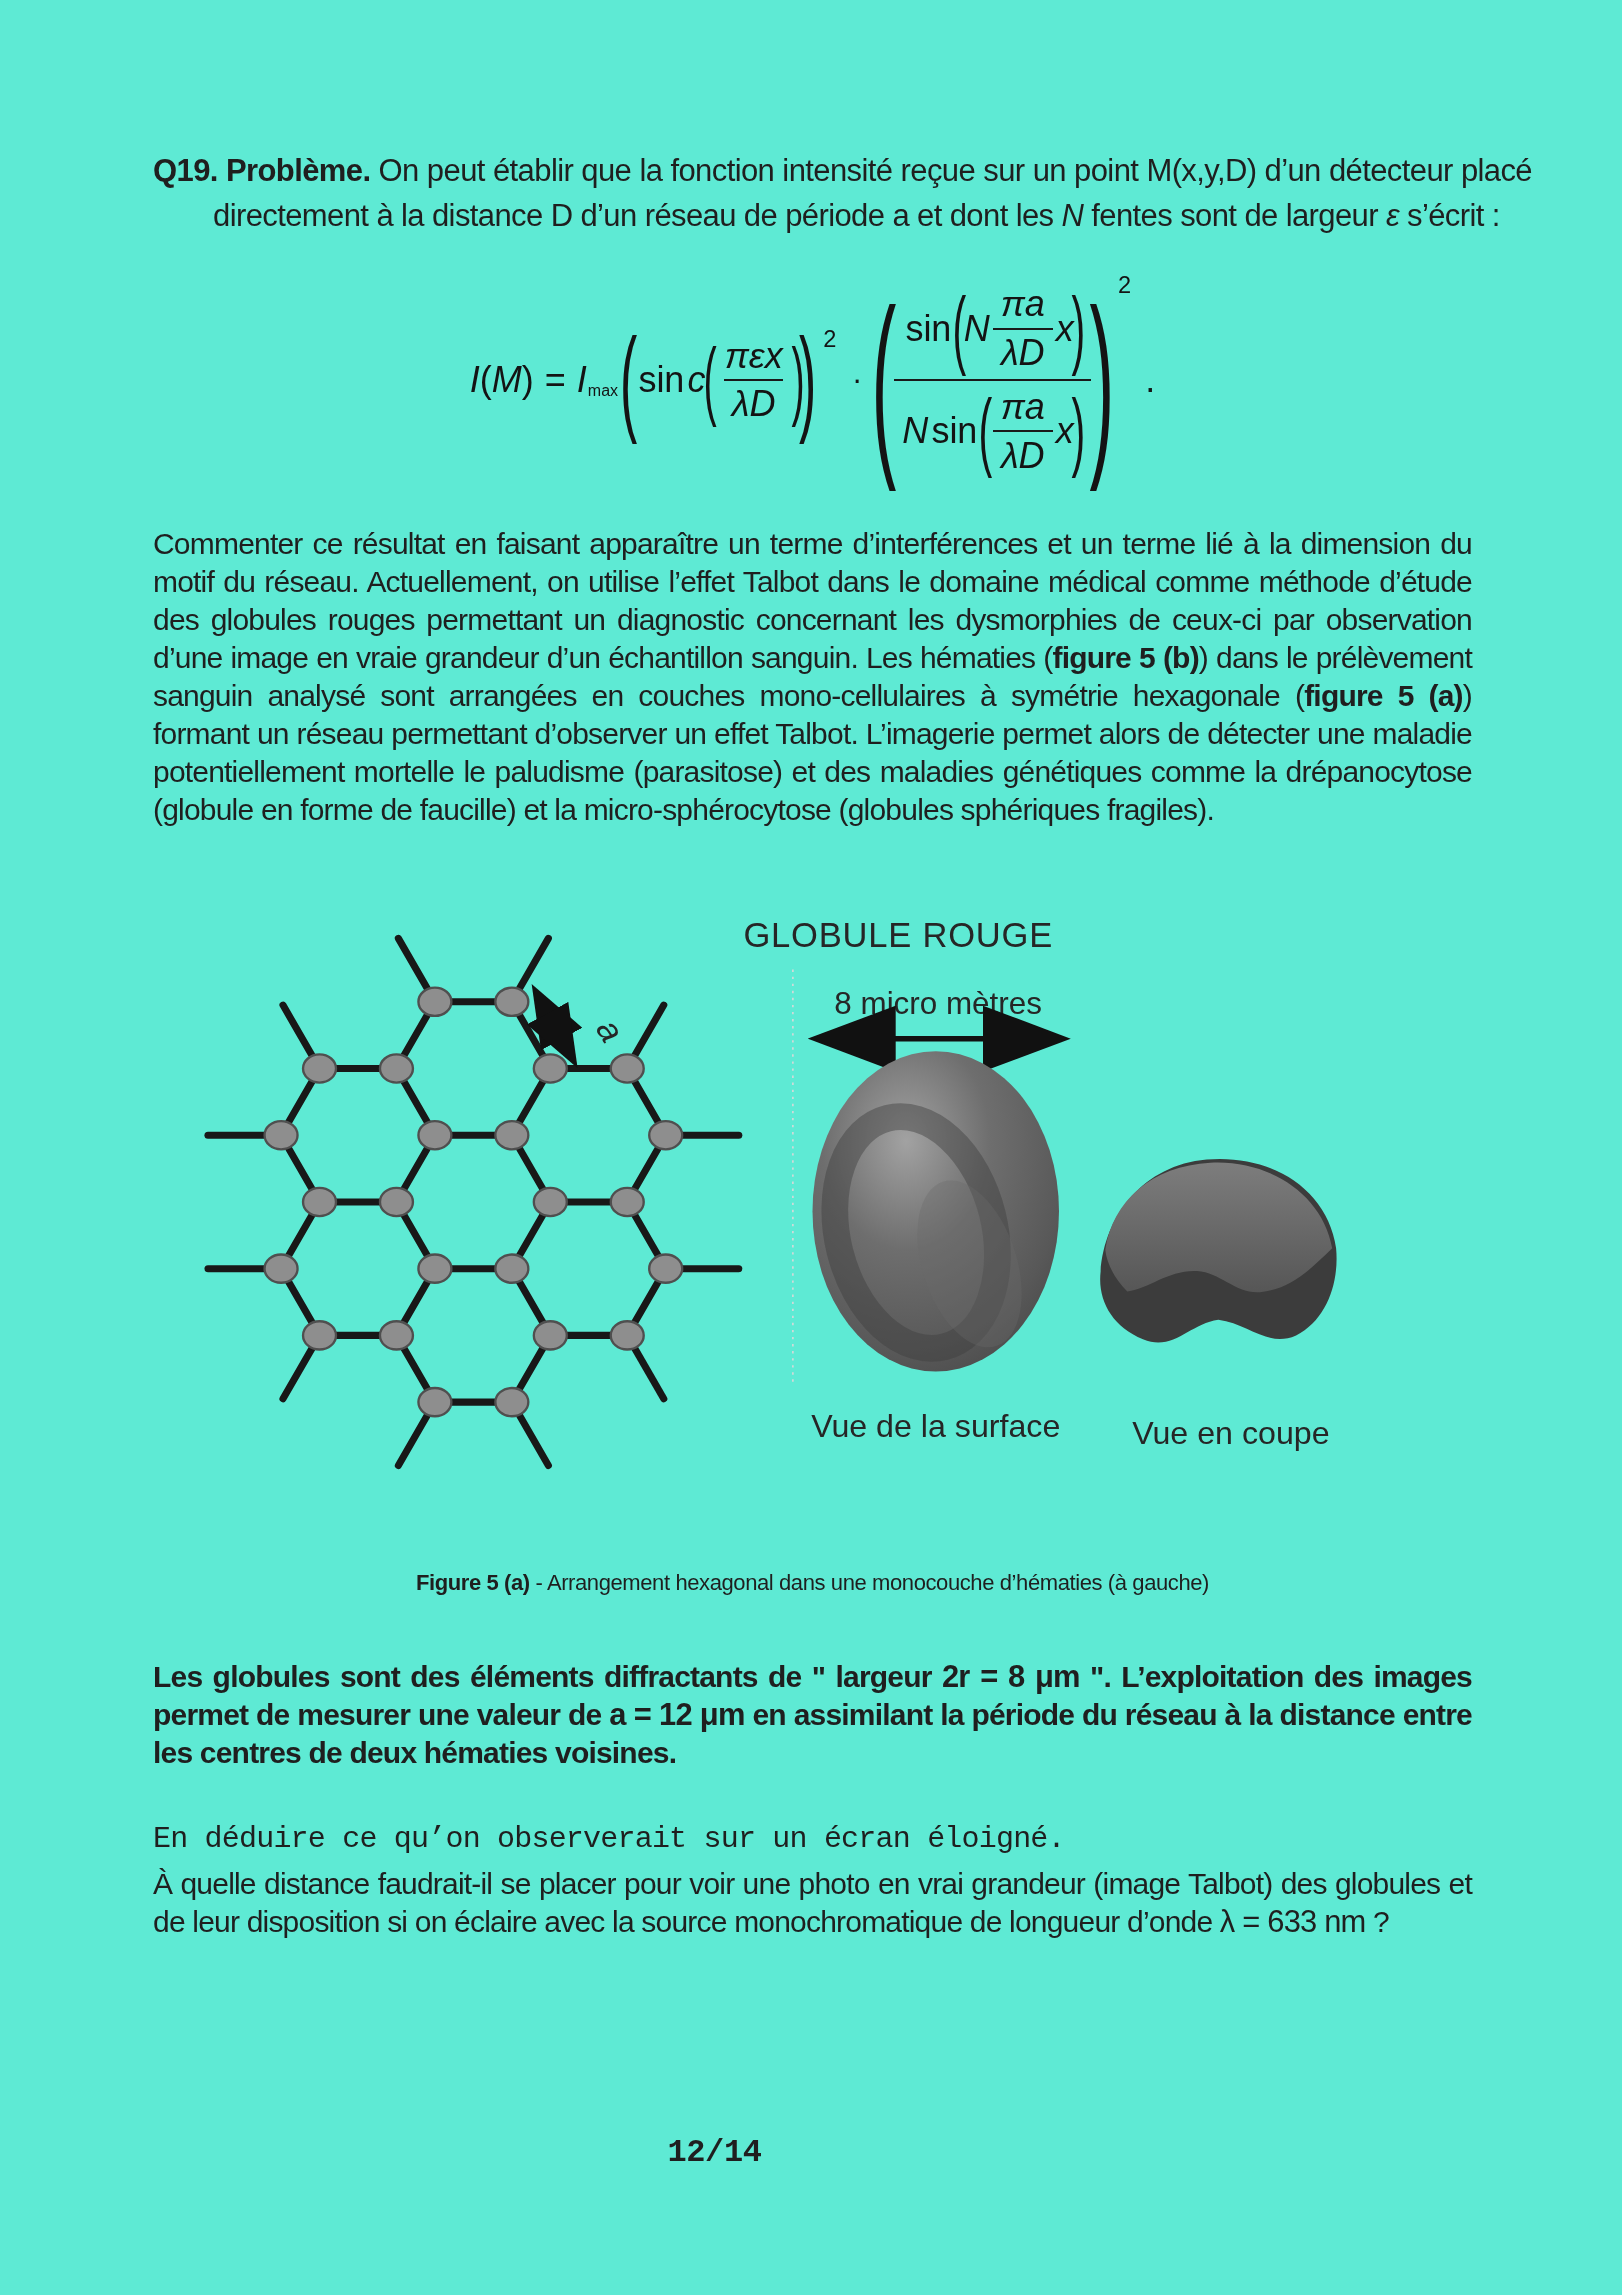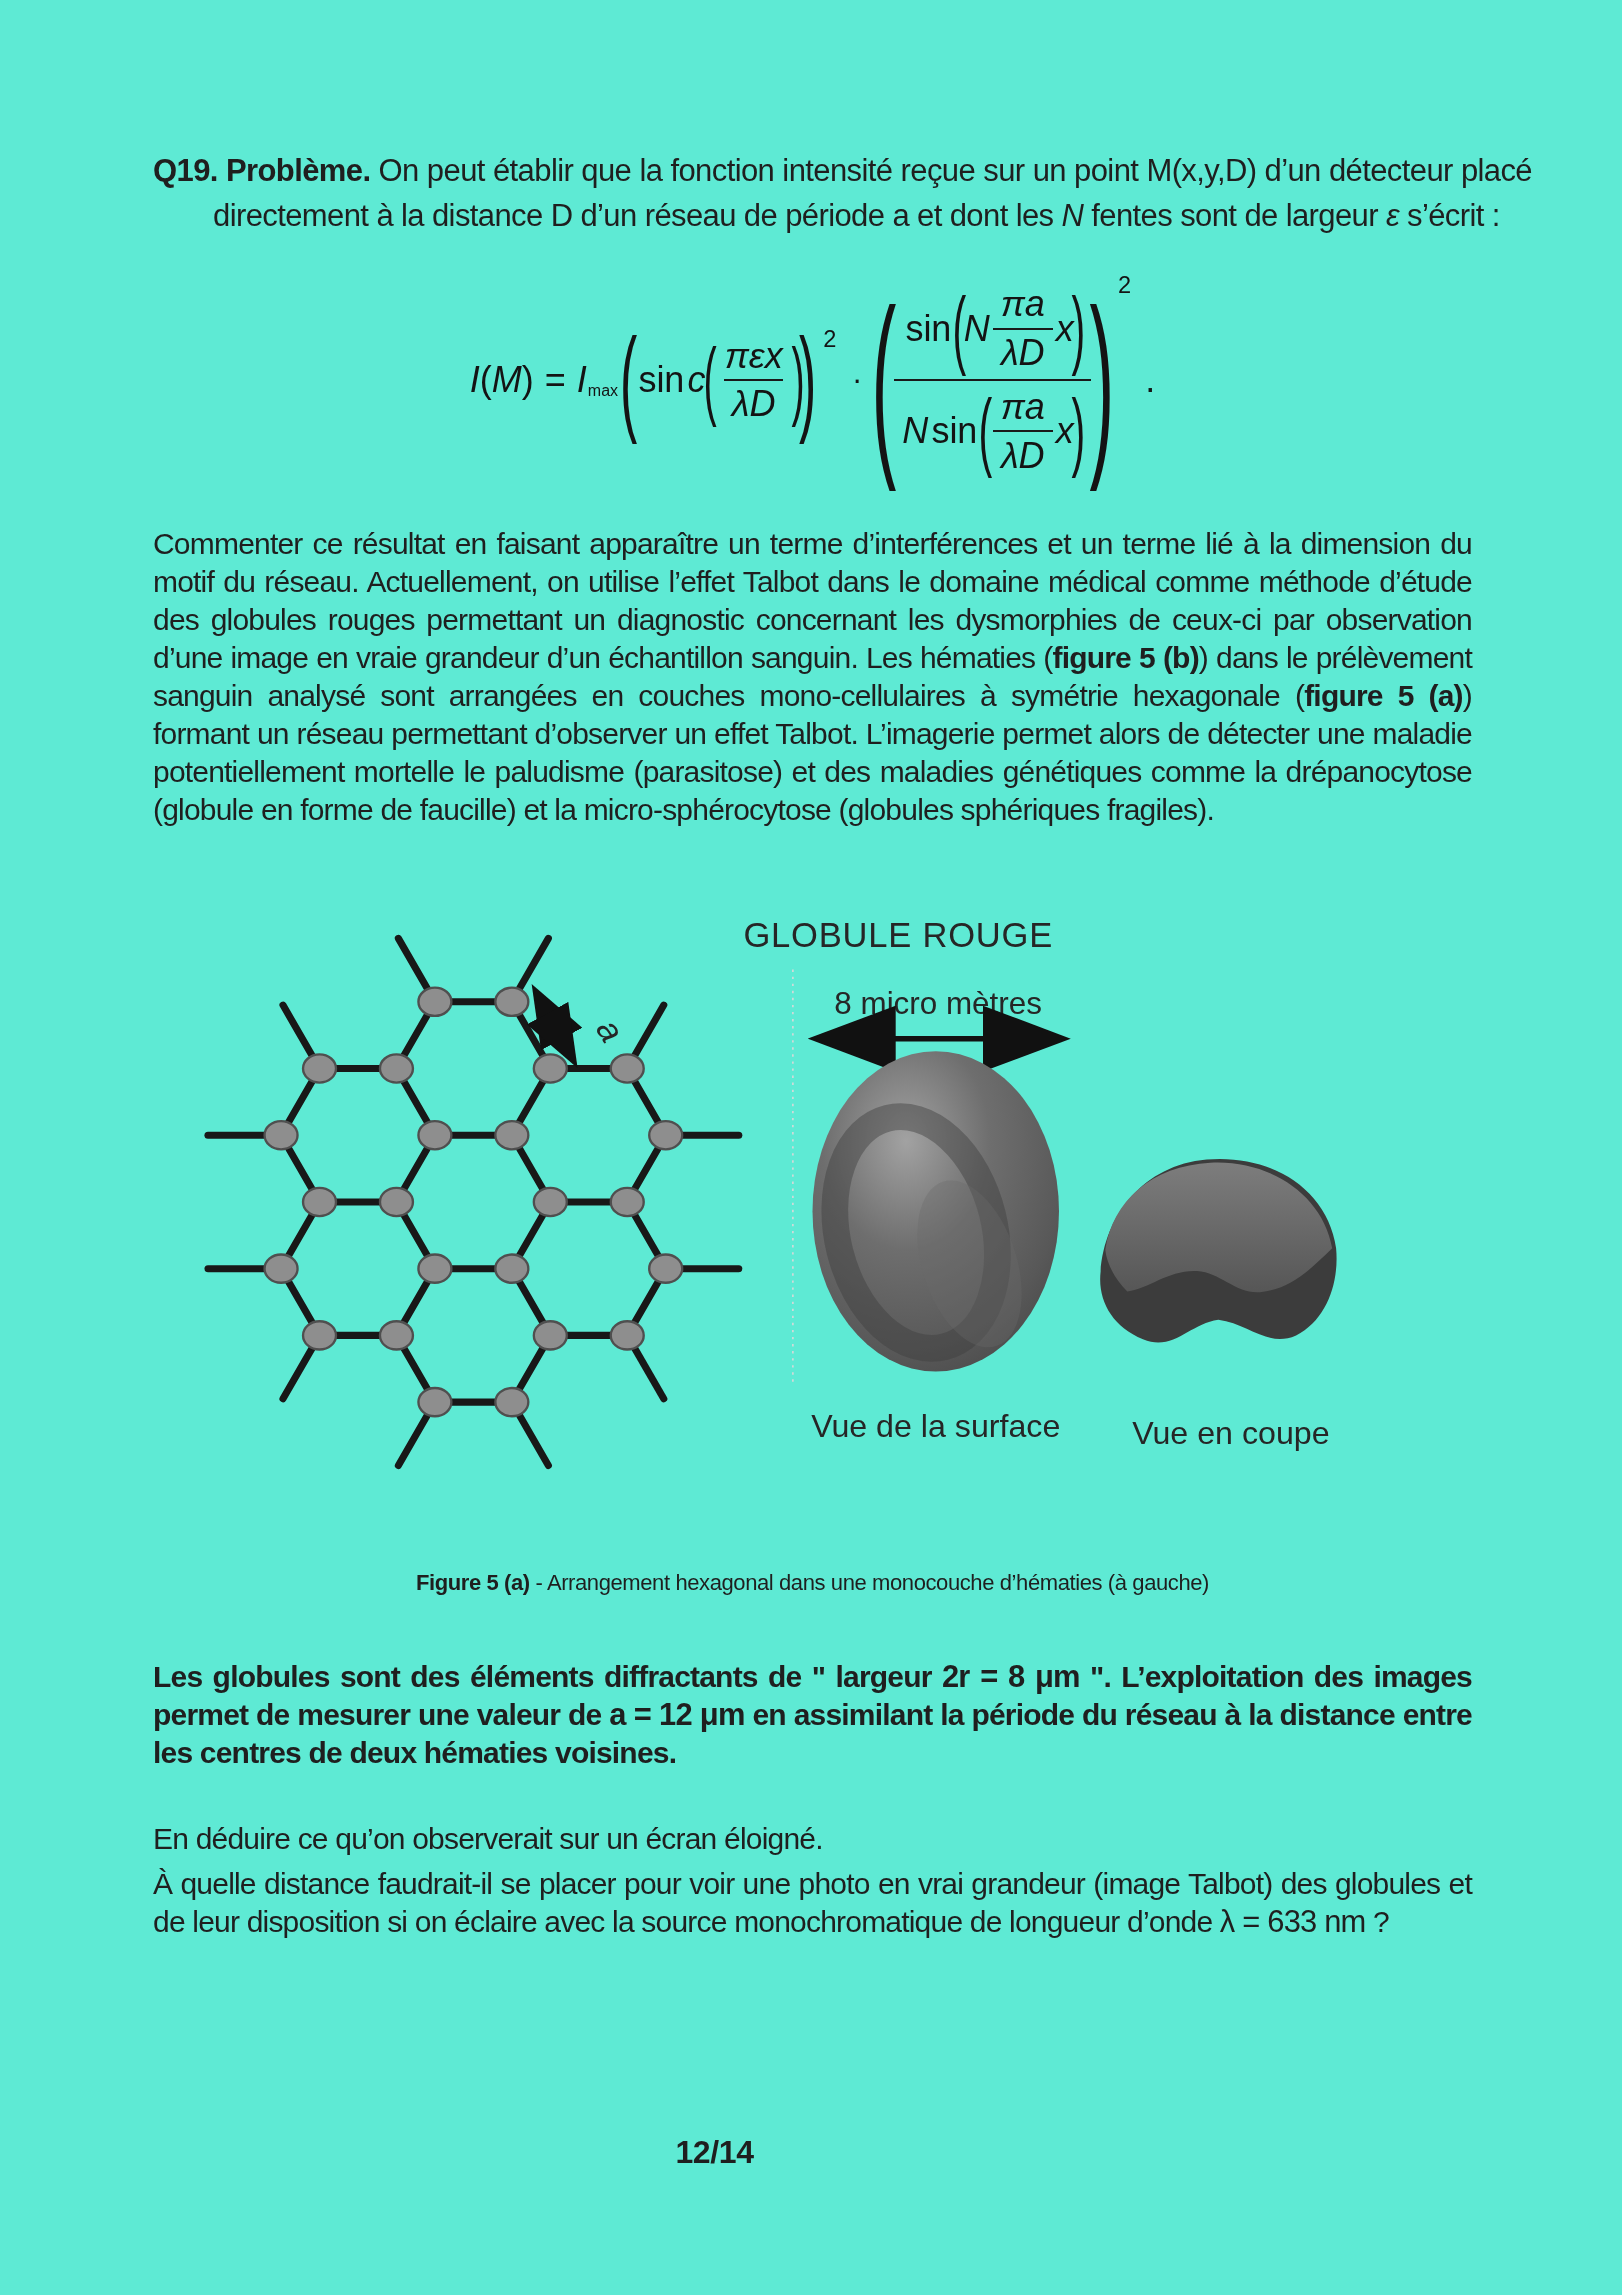--- a/index.html
+++ b/index.html
@@ -3,21 +3,21 @@
 <meta charset="utf-8">
 <style>
   html,body{margin:0;padding:0;background:#ffffff;}
   .page{position:relative;width:1623px;height:2295px;background:#5eead4;overflow:hidden;
         font-family:"Liberation Sans",sans-serif;color:#1f1f1f;}
   .block{position:absolute;left:153px;width:1319px;}
   .para{font-size:30px;line-height:38px;letter-spacing:-0.8px;text-align:justify;}
   .p1{top:148px;font-size:31px;line-height:45px;letter-spacing:-0.6px;padding-left:60px;text-indent:-60px;}
   .p2{top:489px;margin-top:36px;}
   .p3{top:1658px;font-weight:bold;}
-  .p4a{top:1820px;text-align:left;}
+  .p4a{top:1820px;text-align:left;font-family:Liberation Mono, monospace;}
   .p4b{top:1865px;}
   .b{font-weight:bold;}
   .i{font-style:italic;}
   .m{white-space:nowrap;font-size:1.03em;}
   
   .formula{position:absolute;left:153px;top:276px;width:1319px;height:208px;
            display:flex;align-items:center;justify-content:center;
            font-size:36px;font-style:italic;color:#141414;}
   .formula .up{font-style:normal;}
   .lead{display:inline-flex;align-items:center;margin-right:4.7px;}
@@ -36,21 +36,21 @@
   .fn{font-style:normal;margin:0 3.1px;}
   .cdot{font-style:normal;margin:0 14px;font-size:31px;}
   .fperiod{font-style:normal;margin-left:12.6px;}
   .numrow,.denrow{display:inline-flex;align-items:center;}
   
   .figsvg{position:absolute;left:153px;top:895px;}
   .figsvg text{font-family:"Liberation Sans",sans-serif;fill:#262626;}
   .caption{position:absolute;left:153px;top:1564px;width:1319px;text-align:center;
            font-size:22px;line-height:38px;letter-spacing:-0.4px;}
   .footer{position:absolute;left:0;top:2134px;width:1429px;text-align:center;
-          font-size:32px;font-weight:bold;letter-spacing:-0.4px;}
+          font-size:32px;font-weight:bold;letter-spacing:-0.4px;font-family:Liberation Mono, monospace;}
 </style>
 </head>
 <body>
 
 <div class="page">
 
   <div class="block para p1"><span class="b">Q19. </span><span class="b">Problème. </span><span>On peut établir que la fonction intensité reçue sur un point M(x,y,D) d’un détecteur placé directement à la distance D d’un réseau de période a et dont les </span><span class="i">N</span><span> fentes sont de largeur </span><span class="i">ε</span><span> s’écrit :</span></div>
 
   <div class="formula">
     <span class="lead">

